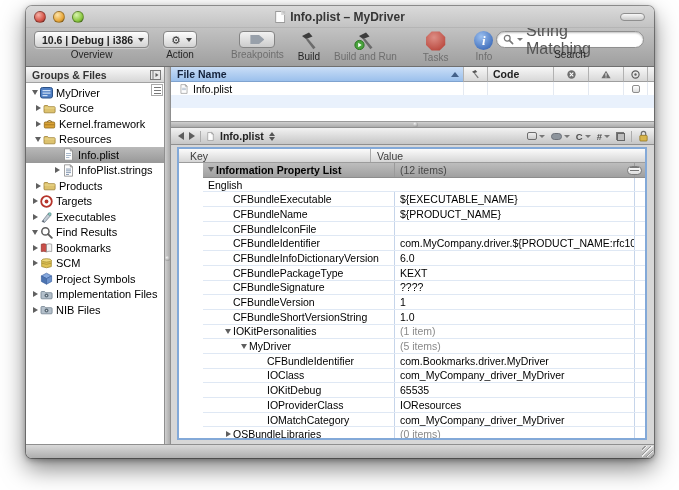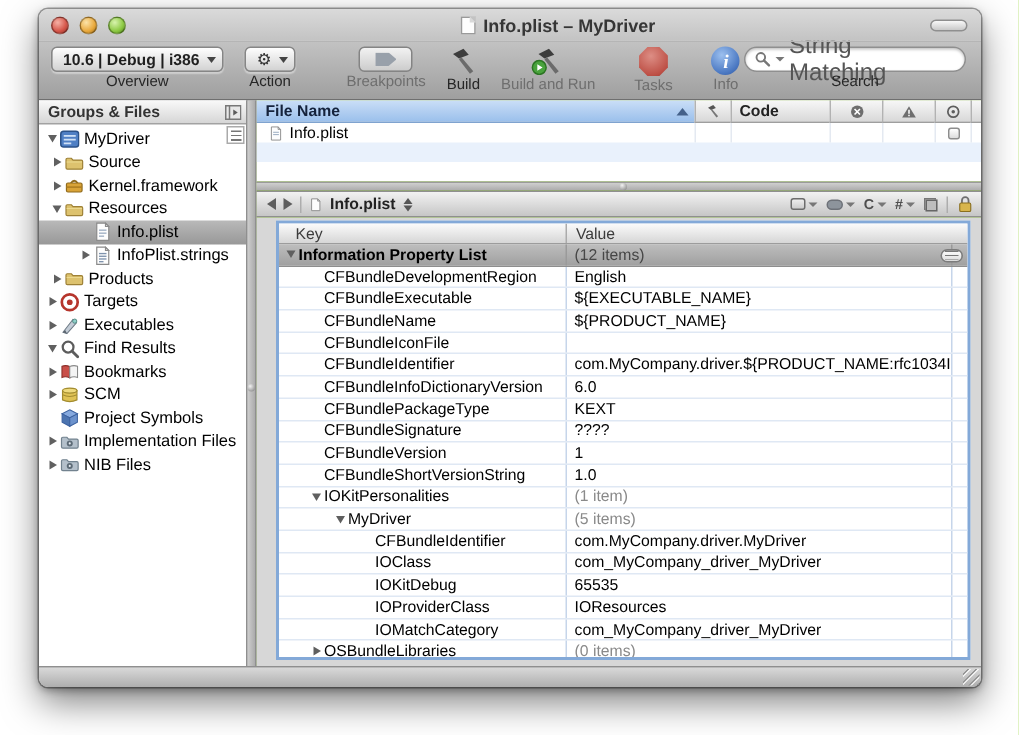--- a/index.html
+++ b/index.html
@@ -12,21 +12,21 @@
 
   
   .titlebar { height:22px; background:linear-gradient(#dadada,#c3c3c3); position:relative;
     display:flex; align-items:center; flex:none; border-bottom:1px solid #b5b5b5;}
   .tl-group { display:flex; gap:7px; margin-left:8px; }
   .tl { width:12px; height:12px; border-radius:50%; border:1px solid rgba(0,0,0,.3); }
   .tl.red    { background:radial-gradient(circle at 35% 30%, #f6b1a6, #d5564a 60%, #8c2f25); }
   .tl.yellow { background:radial-gradient(circle at 35% 30%, #fbe3a9, #e9a93d 60%, #9a6a12); }
   .tl.green  { background:radial-gradient(circle at 35% 30%, #d8f3ae, #8cc943 60%, #4c7d16); }
   .title { position:absolute; left:50%; transform:translateX(-50%); display:flex; align-items:center; gap:5px;
-    font-size:12px; font-weight:bold; color:#363636; white-space:nowrap;margin-left:32px; }
+    font-size:12px; font-weight:bold; color:#363636; white-space:nowrap; }
   .proxy-doc { width:10px; height:12px; background:#fdfdfd; border:1px solid #9a9a9a; position:relative; }
   .proxy-doc::after { content:""; position:absolute; right:-1px; top:-1px; border-style:solid; border-width:0 4px 4px 0; border-color:transparent #c3c3c3 #d9d9d9 transparent; }
   .pill { position:absolute; right:9px; top:7px; width:25px; height:8px; border-radius:5px;
     background:linear-gradient(#f8f8f8,#c9c9c9); border:1px solid #8f8f8f; }
 
   
   .toolbar { height:39px; flex:none; background:linear-gradient(#c2c2c2,#9f9f9f);
     border-bottom:1px solid #6f6f6f; display:flex; align-items:flex-start; padding:3px 8px 0 8px; }
   .titem { display:flex; flex-direction:column; align-items:center; gap:1px; }
   .tlabel { font-size:10px; color:#262626; line-height:11px; }
@@ -110,27 +110,27 @@
   .updown .d { width:0; height:0; border-left:3px solid transparent; border-right:3px solid transparent; border-top:4px solid #555; }
   .nav-right { margin-left:auto; display:flex; align-items:center; gap:6px; padding-right:5px; }
   .ng { display:flex; align-items:center; gap:2px; color:#4e4e4e; font-size:9.5px; font-weight:bold; }
   .nicon-box { width:10px; height:8px; border:1px solid #6d6d6d; border-radius:2px; background:linear-gradient(#eee,#ccc); }
   .nicon-pill { width:11px; height:7px; border-radius:3.5px; background:#8d949c; border:1px solid #6d7178; }
   .nicon-pages { width:9px; height:9px; position:relative; }
   .nicon-pages::before { content:""; position:absolute; left:0; top:0; width:6px; height:6px; background:#dedede; border:1px solid #777; }
   .nicon-pages::after { content:""; position:absolute; right:0; bottom:0; width:6px; height:6px; background:#bdbdbd; border:1px solid #666; }
 
   
-  .plist-wrap { flex:1; min-height:0; padding:2px 7px 0 13px; background:#d7d7d7; }
+  .plist-wrap { flex:1; min-height:0; padding:2px 7px 0 6px; background:#d7d7d7; }
   .plist-table { border:2px solid #83a9d8; background:#fff; height:293px; overflow:hidden; }
   .p-header { display:flex; height:14px; font-size:10.5px; color:#3c3c3c;
     background:linear-gradient(#fbfbfb,#d6d6d6); border-bottom:1px solid #9c9c9c; }
   .p-hkey { width:192px; border-right:1px solid #ababab; display:flex; align-items:center; padding-left:11px; }
   .p-hval { flex:1; display:flex; align-items:center; padding-left:6px; }
-  .prow { display:flex; height:14.7px; border-bottom:1px solid #dfe8f4; font-size:10.5px; align-items:stretch; position:relative; }
+  .prow { display:flex; height:14.7px; border-bottom:1px solid #dfe8f4; font-size:10.5px; align-items:stretch; position:relative;margin-left:24px; }
   .pk { width:192px; border-right:1px solid #c6d5ea; display:flex; align-items:center; color:#000; white-space:nowrap; overflow:hidden; }
   .pv { flex:1; display:flex; align-items:center; padding-left:5px; color:#000; white-space:nowrap; overflow:hidden; }
   .pgut { width:11px; border-left:1px solid #c6d5ea; flex:none; }
   .pk .ptri { width:10px; flex:none; display:flex; justify-content:center; }
   .pt-open { width:0; height:0; border-top:5px solid #5f5f5f; border-left:3.5px solid transparent; border-right:3.5px solid transparent; }
   .pt-closed { width:0; height:0; border-left:5px solid #5f5f5f; border-top:3.5px solid transparent; border-bottom:3.5px solid transparent; }
   .pl0 { padding-left:3px; } .pl1t { padding-left:30px; } .pl1 { padding-left:20px; }
   .pl2 { padding-left:36px; } .pl3 { padding-left:64px; }
   .dim { color:#8a8a8a; }
   .prow.sel { background:linear-gradient(#bdbdbd,#a0a0a0); border-bottom:1px solid #8d8d8d; }
@@ -549,23 +549,20 @@
                 </span>
                 <span>Information Property List</span>
               </div>
             <div class="pv dim">(12 items)</div>
             <div class="pgut"></div>
             <div class="menu-btn">
                 <div class="hlines" style="width:9px;height:6px;"></div>
               </div>
           </div>
           <div class="prow">
-            <div class="pk pl1t">
-                <span>CFBundleDevelopmentRegion</span>
-              </div>
             <div class="pv">English</div>
               <div class="pgut"></div>
           </div>
           <div class="prow">
             <div class="pk pl1t">
                 <span>CFBundleExecutable</span>
               </div>
             <div class="pv">${EXECUTABLE_NAME}</div>
               <div class="pgut"></div>
           </div>
@@ -642,21 +639,21 @@
                 </span>
                 <span>MyDriver</span>
               </div>
             <div class="pv dim">(5 items)</div>
               <div class="pgut"></div>
           </div>
           <div class="prow">
             <div class="pk pl3">
                 <span>CFBundleIdentifier</span>
               </div>
-            <div class="pv">com.MyCompany.driver.MyDriver</div>
+            <div class="pv">com.Bookmarks.driver.MyDriver</div>
               <div class="pgut"></div>
           </div>
           <div class="prow">
             <div class="pk pl3">
                 <span>IOClass</span>
               </div>
             <div class="pv">com_MyCompany_driver_MyDriver</div>
               <div class="pgut"></div>
           </div>
           <div class="prow">

